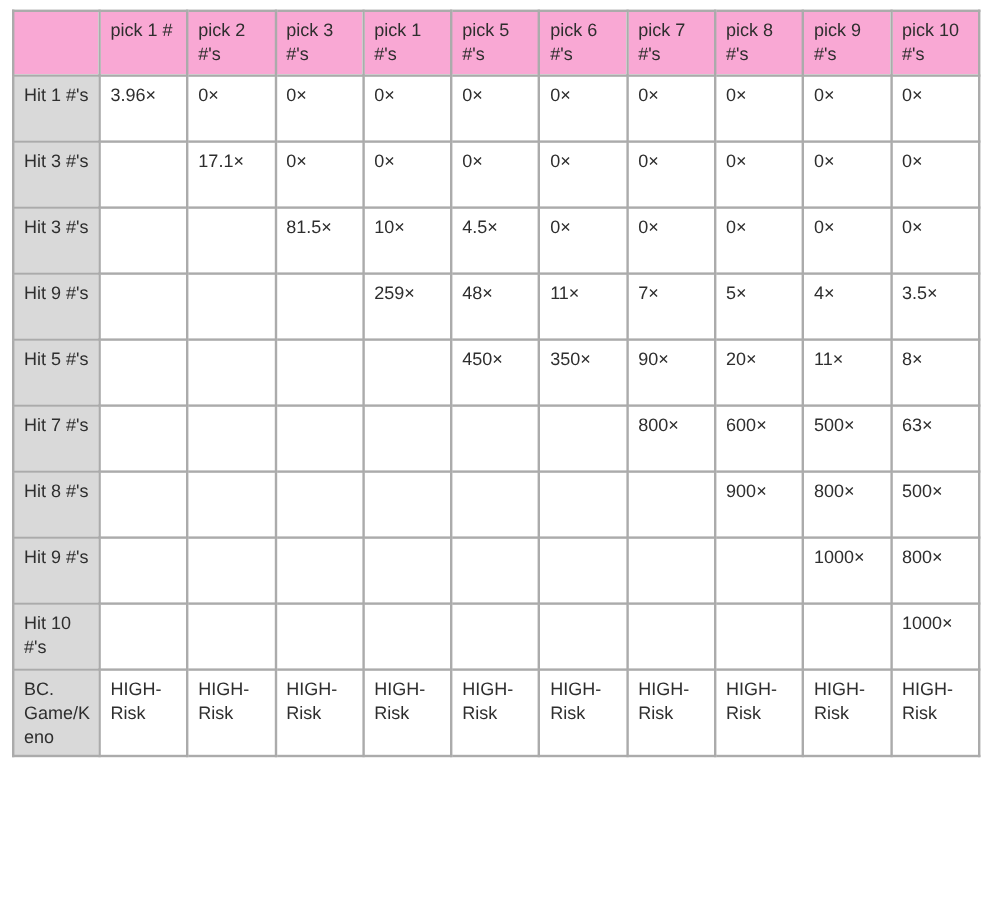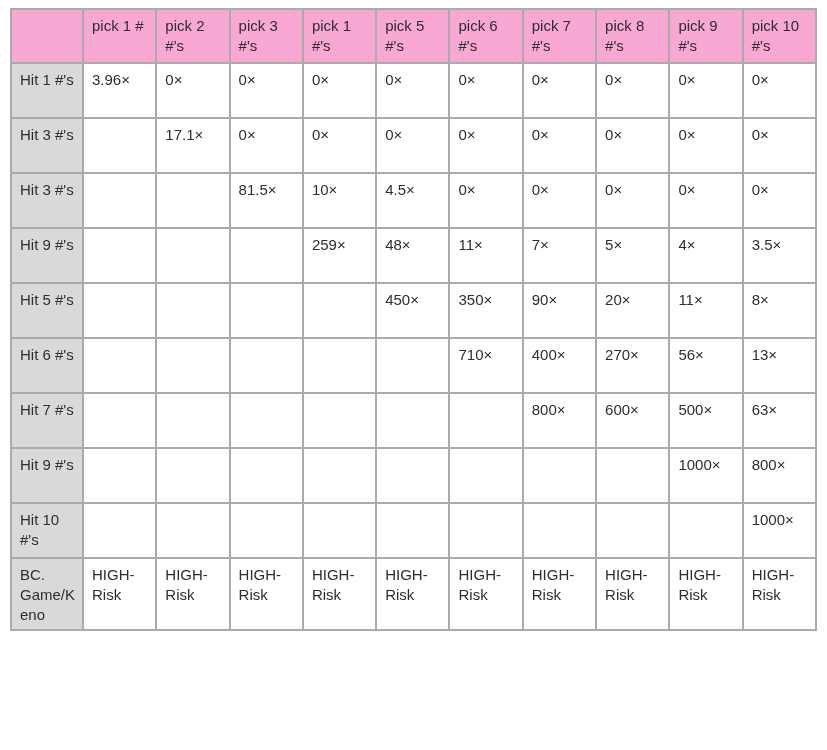--- a/index.html
+++ b/index.html
@@ -134,44 +134,44 @@
           <td></td>
           <td></td>
           <td>450×</td>
           <td>350×</td>
           <td>90×</td>
           <td>20×</td>
           <td>11×</td>
           <td>8×</td>
         </tr>
         <tr class="data-row">
-          <th>Hit 6 #'s</th>
-          <td></td>
-          <td></td>
-          <td></td>
-          <td></td>
-          <td></td>
-          <td>710×</td>
-          <td>400×</td>
-          <td>270×</td>
-          <td>56×</td>
-          <td>13×</td>
-        </tr>
-        <tr class="data-row">
           <th>Hit 7 #'s</th>
           <td></td>
           <td></td>
           <td></td>
           <td></td>
           <td></td>
           <td></td>
           <td>800×</td>
           <td>600×</td>
           <td>500×</td>
           <td>63×</td>
+        </tr>
+        <tr class="data-row">
+          <th>Hit 8 #'s</th>
+          <td></td>
+          <td></td>
+          <td></td>
+          <td></td>
+          <td></td>
+          <td></td>
+          <td></td>
+          <td>900×</td>
+          <td>800×</td>
+          <td>500×</td>
         </tr>
         <tr class="data-row">
           <th>Hit 9 #'s</th>
           <td></td>
           <td></td>
           <td></td>
           <td></td>
           <td></td>
           <td></td>
           <td></td>

